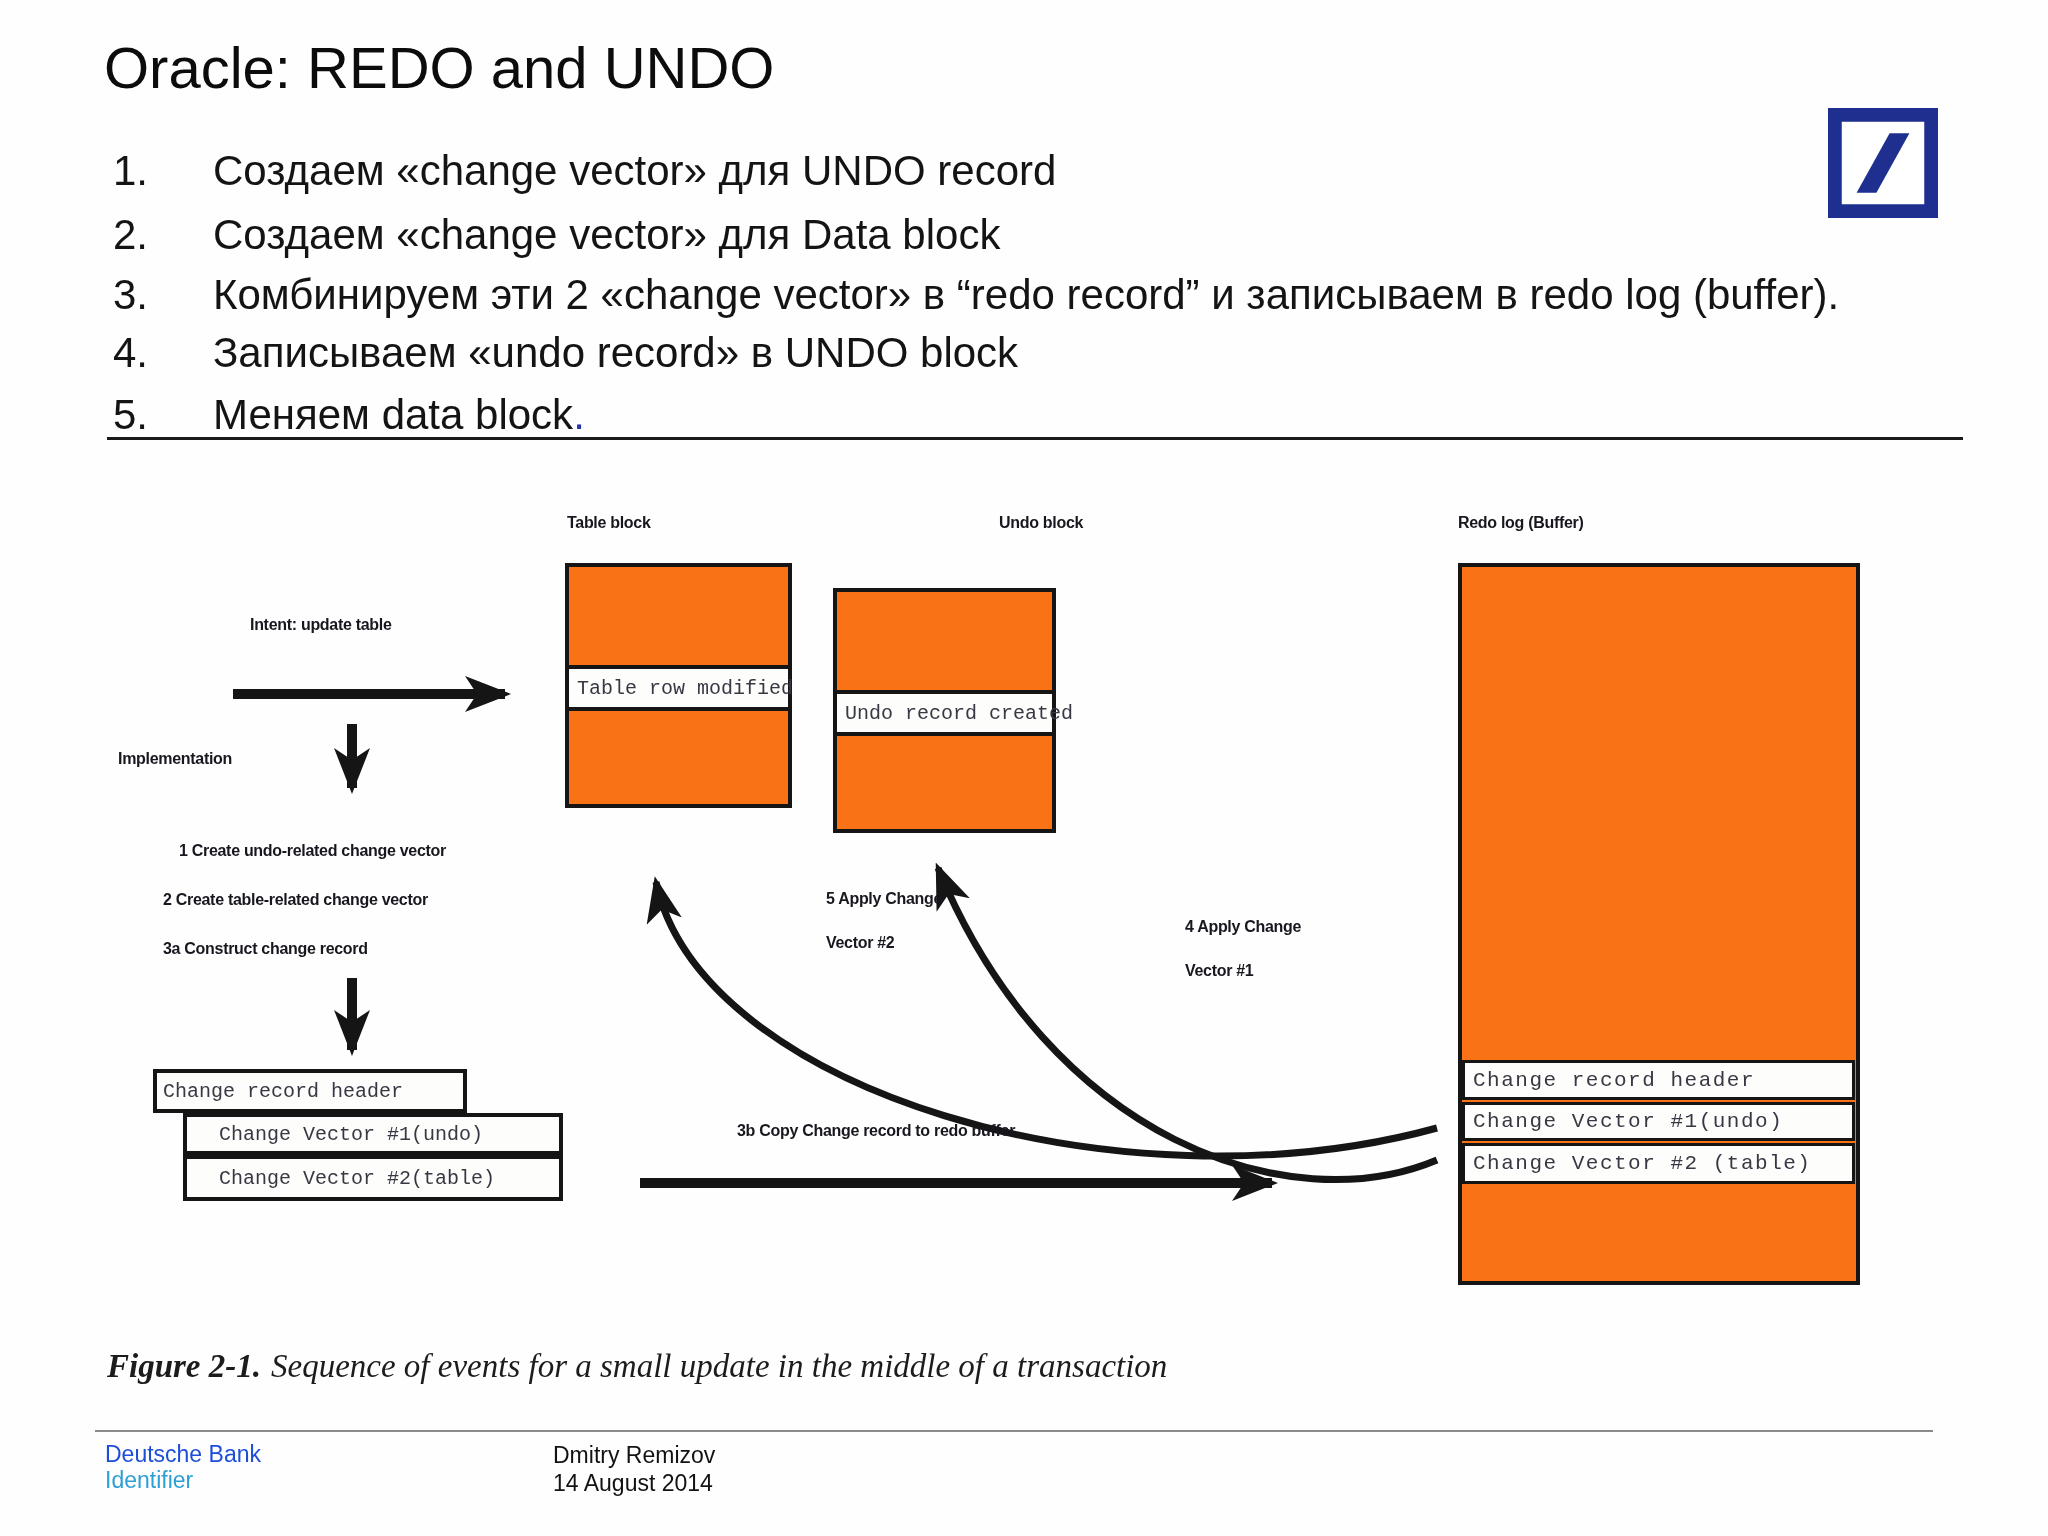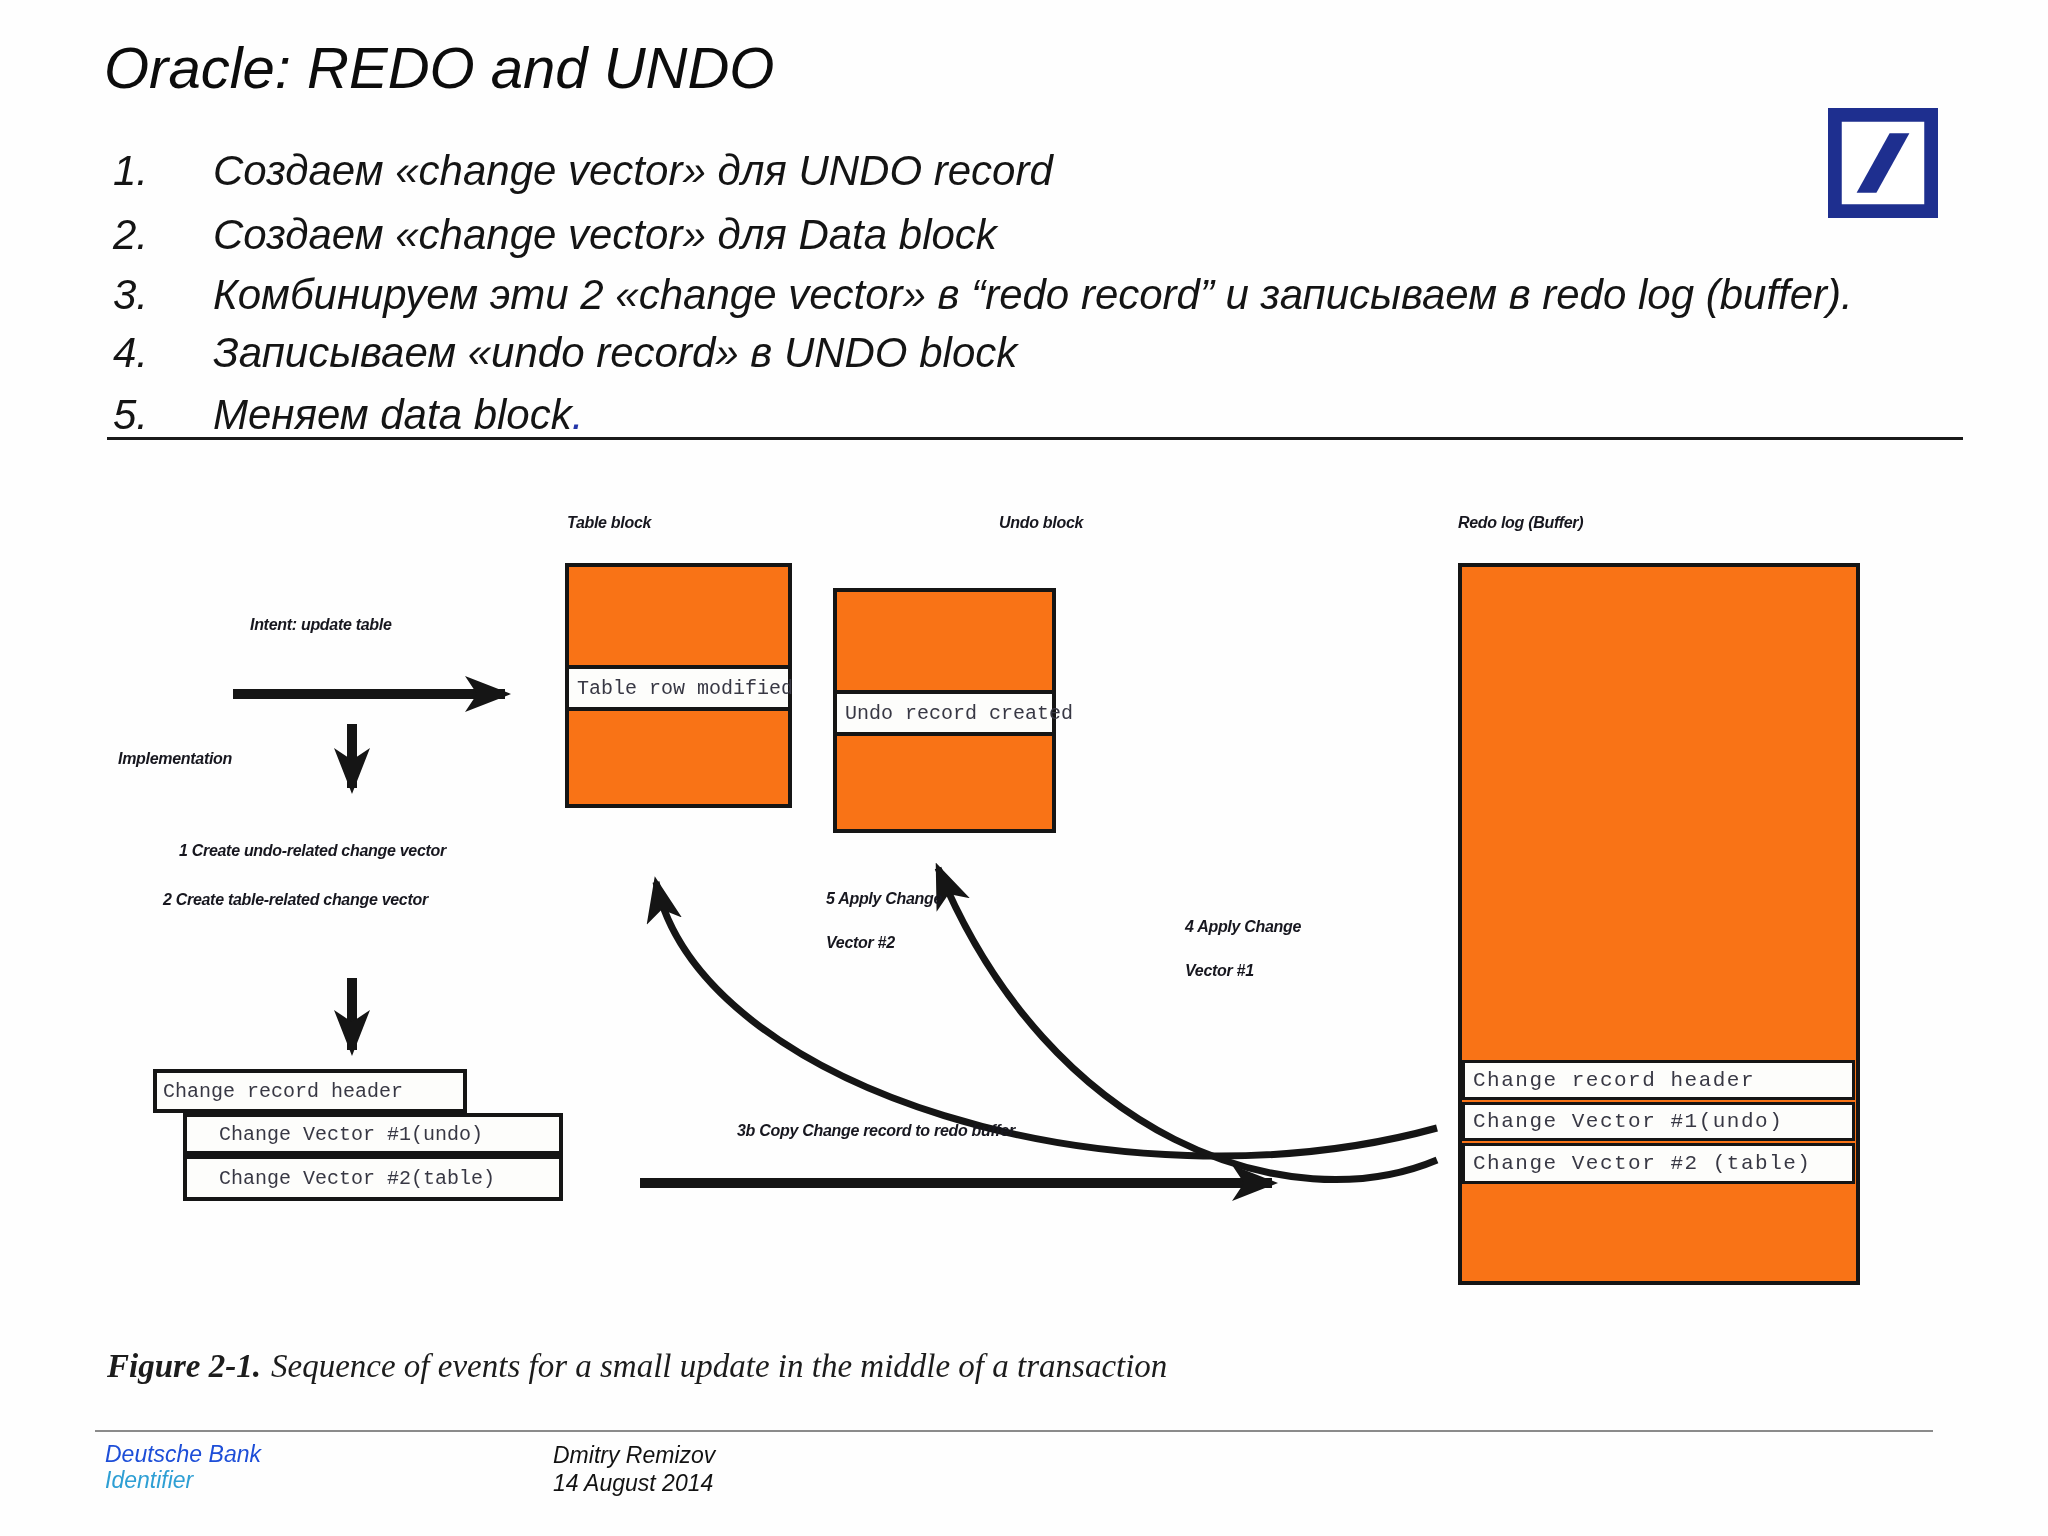--- a/index.html
+++ b/index.html
@@ -1,18 +1,18 @@
 <!DOCTYPE html>
 <html><head>
 <meta charset="utf-8">
 <style>
   html,body{margin:0;padding:0;background:#ffffff;}
   .slide{position:relative;width:2048px;height:1536px;background:#fefefe;overflow:hidden;
          font-family:"Liberation Sans",sans-serif;color:#111;}
-  .abs{position:absolute;font-style:italic;}
+  .abs{position:absolute;}
   
   .title{left:104px;top:34px;font-size:58px;font-weight:400;color:#0c0c0c;letter-spacing:0;}
   .li{left:113px;font-size:42px;color:#141414;white-space:nowrap;}
   .li .num{display:inline-block;width:100px;}
   .li .dot{color:#2335a8;}
   .rule{left:107px;top:437px;width:1856px;height:3px;background:#1a1a1a;}
   
   .dblogo{left:1828px;top:108px;width:110px;height:110px;}
   
   .dlabel{font-weight:700;font-size:16px;color:#17171f;letter-spacing:-0.3px;white-space:nowrap;}
@@ -112,20 +112,21 @@
   </div>
   <div class="redorow" style="left:1462px;top:1143px;width:393px;height:41px">
     <span class="mono">Change Vector #2 (table)</span>
   </div>
 
   <div class="abs dlabel" style="left:250px;top:616px">Intent: update table</div>
   <div class="abs dlabel" style="left:118px;top:750px">Implementation</div>
 
   <div class="abs dlabel steps" style="left:179px;top:826px">1 Create undo-related change vector</div>
   <div class="abs dlabel steps" style="left:163px;top:875px">2 Create table-related change vector</div>
+  <div class="abs dlabel steps" style="left:163px;top:924px">3a Construct change record</div>
 
   <div class="stackbox" style="left:153px;top:1069px;width:314px;height:44px">
     <span class="mono" style="padding-left:6px">Change record header</span>
   </div>
   <div class="stackbox" style="left:183px;top:1113px;width:380px;height:42px">
     <span class="mono" style="padding-left:32px">Change Vector #1(undo)</span>
   </div>
   <div class="stackbox" style="left:183px;top:1155px;width:380px;height:46px">
     <span class="mono" style="padding-left:32px">Change Vector #2(table)</span>
   </div>

